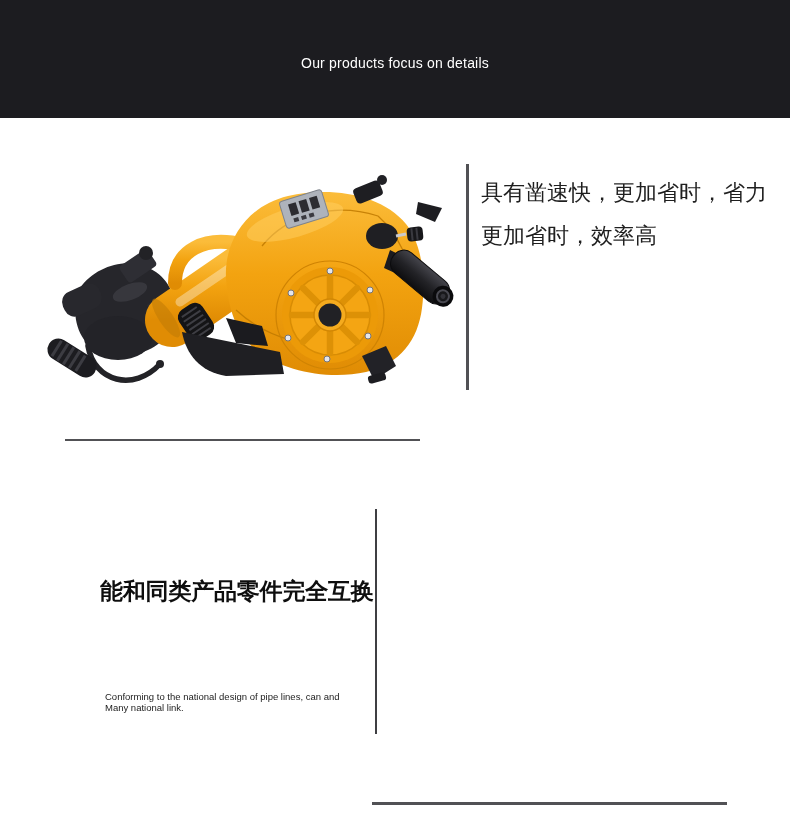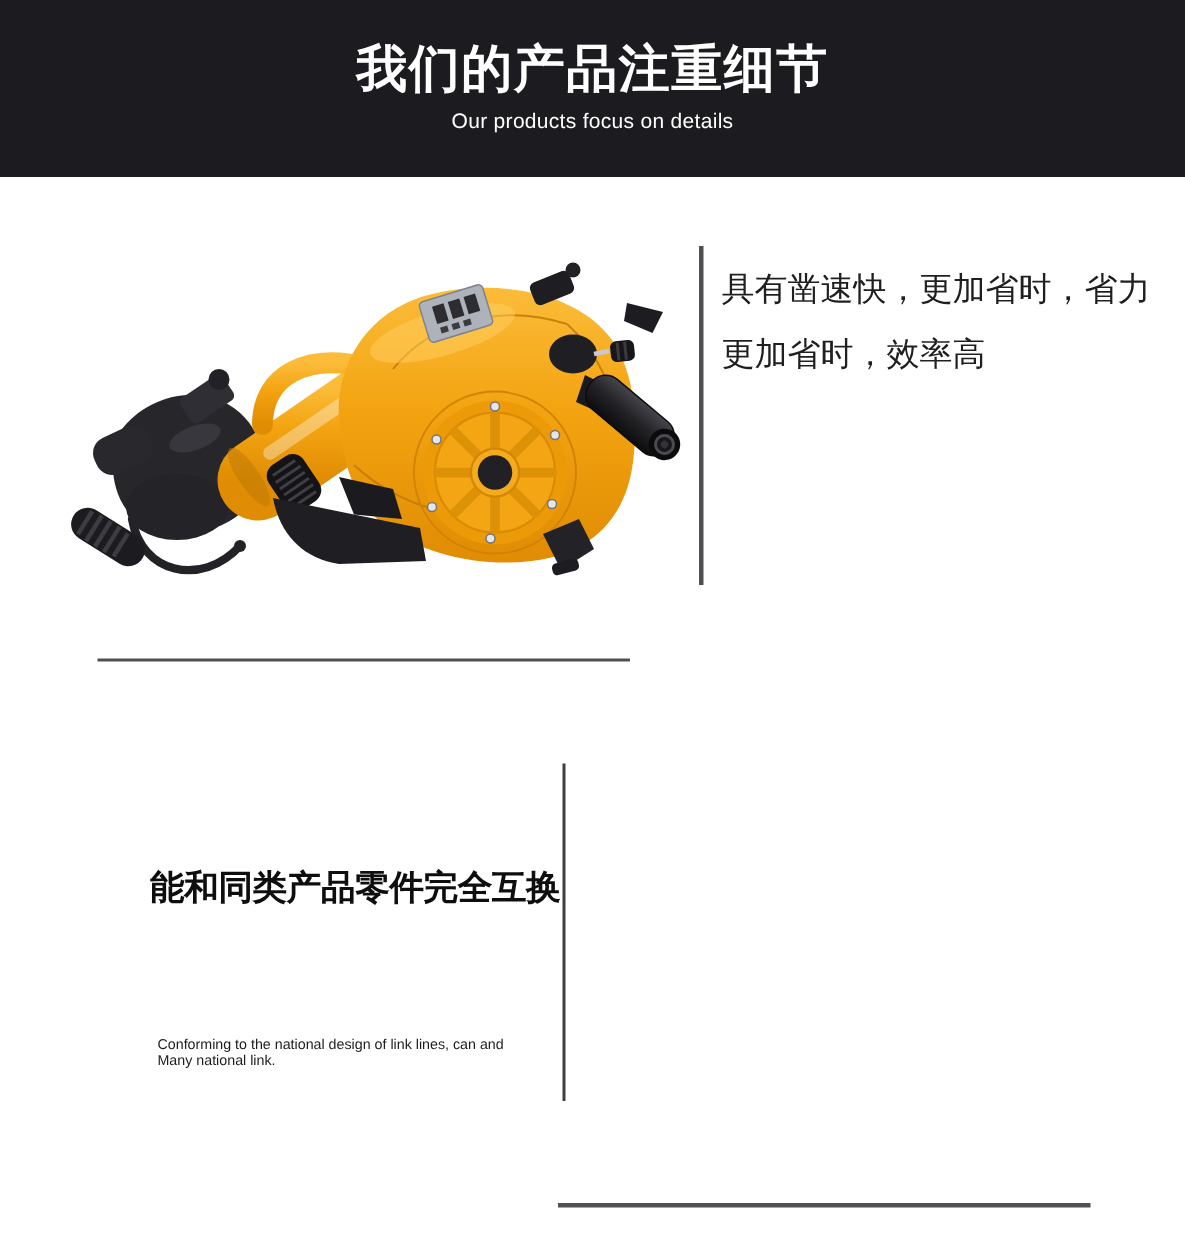--- a/index.html
+++ b/index.html
@@ -76,21 +76,20 @@
     position:absolute;left:372px;top:802px;width:355px;height:3px;
     background:var(--line_color);
   }
 </style>
 </head>
 <body>
 
 <div class="page">
 
   <header class="banner">
-    <h1>我们的产品注重细节</h1>
     <p>Our products focus on details</p>
   </header>
 
   <section class="product-section">
 
     <svg class="product-photo" viewBox="0 0 450 300" xmlns="http://www.w3.org/2000/svg" role="img">
       <defs>
         <linearGradient id="gy" x1="0" y1="0" x2="0" y2="1">
           <stop offset="0" stop-color="#fbbc3a"></stop>
           <stop offset="0.45" stop-color="#f3a310"></stop>
@@ -244,19 +243,19 @@
     <div class="photo-underline"></div>
     <div class="vline-right"></div>
     <div class="feat feat1">具有凿速快，更加省时，省力</div>
     <div class="feat feat2">更加省时，效率高</div>
   </section>
 
   <section class="interchange-section">
     <div class="vline-mid"></div>
     <h2>能和同类产品零件完全互换</h2>
     <div class="desc">
-      <div>Conforming to the national design of link lines, can and</div>
+      <div>Conforming to the national design of pipe lines, can and</div>
       <div>Many national link.</div>
     </div>
   </section>
 
   <div class="hline-bottom"></div>
 </div>
 
 </body></html>

